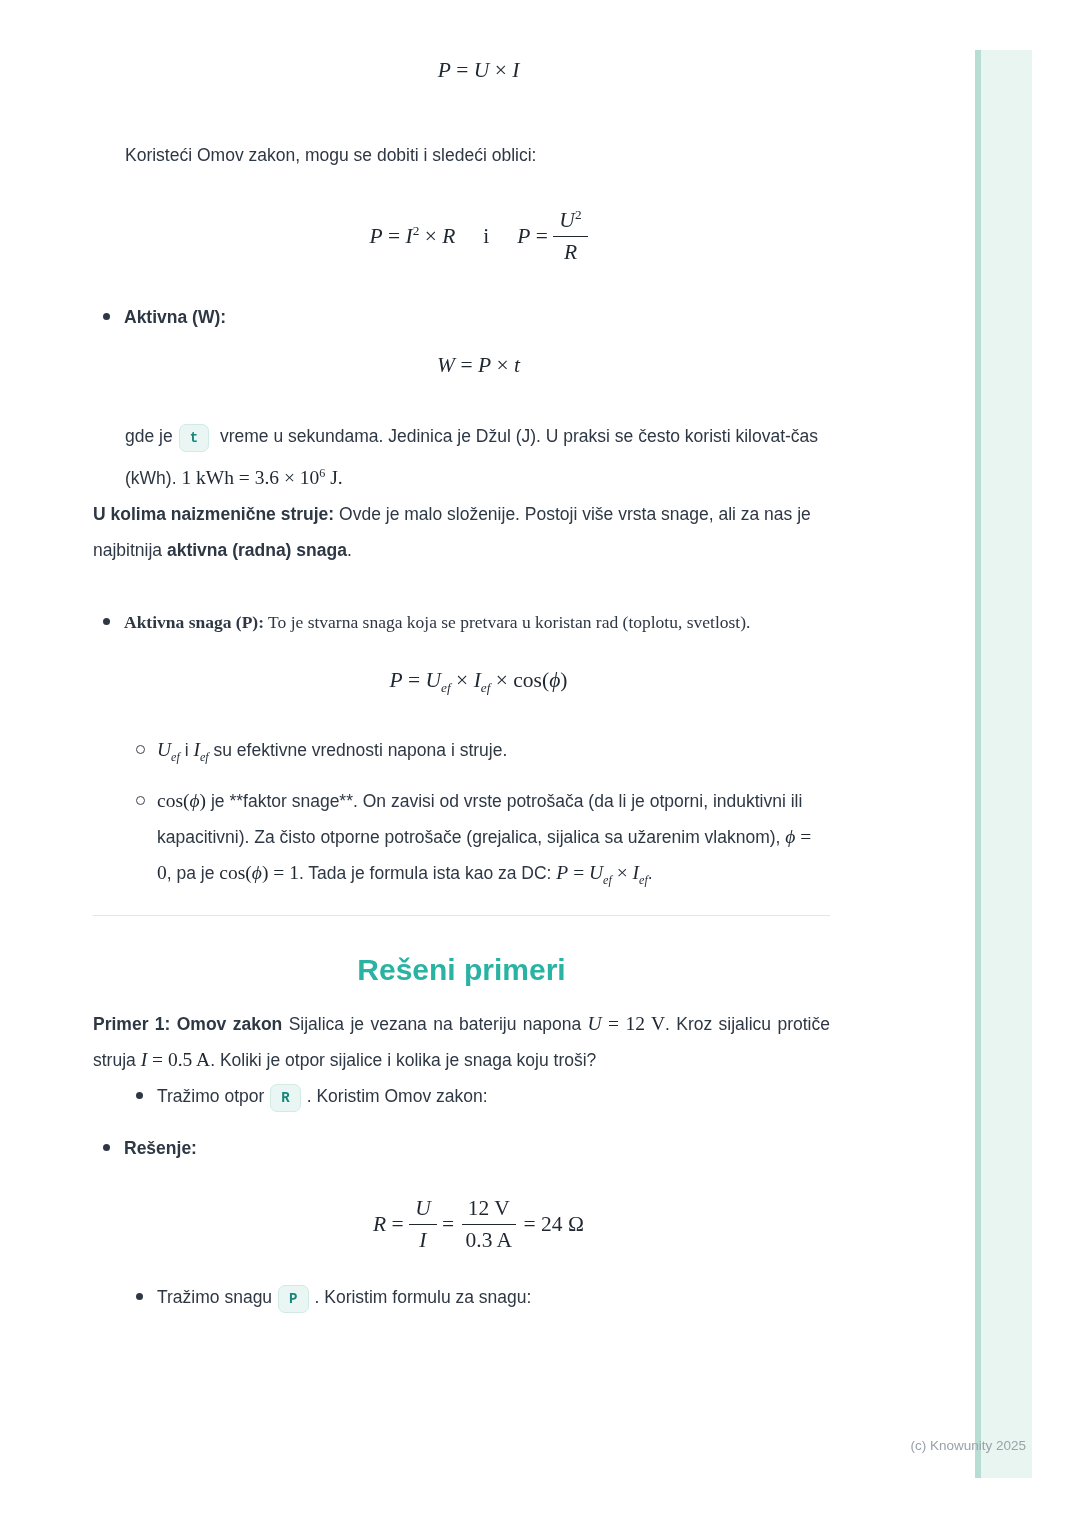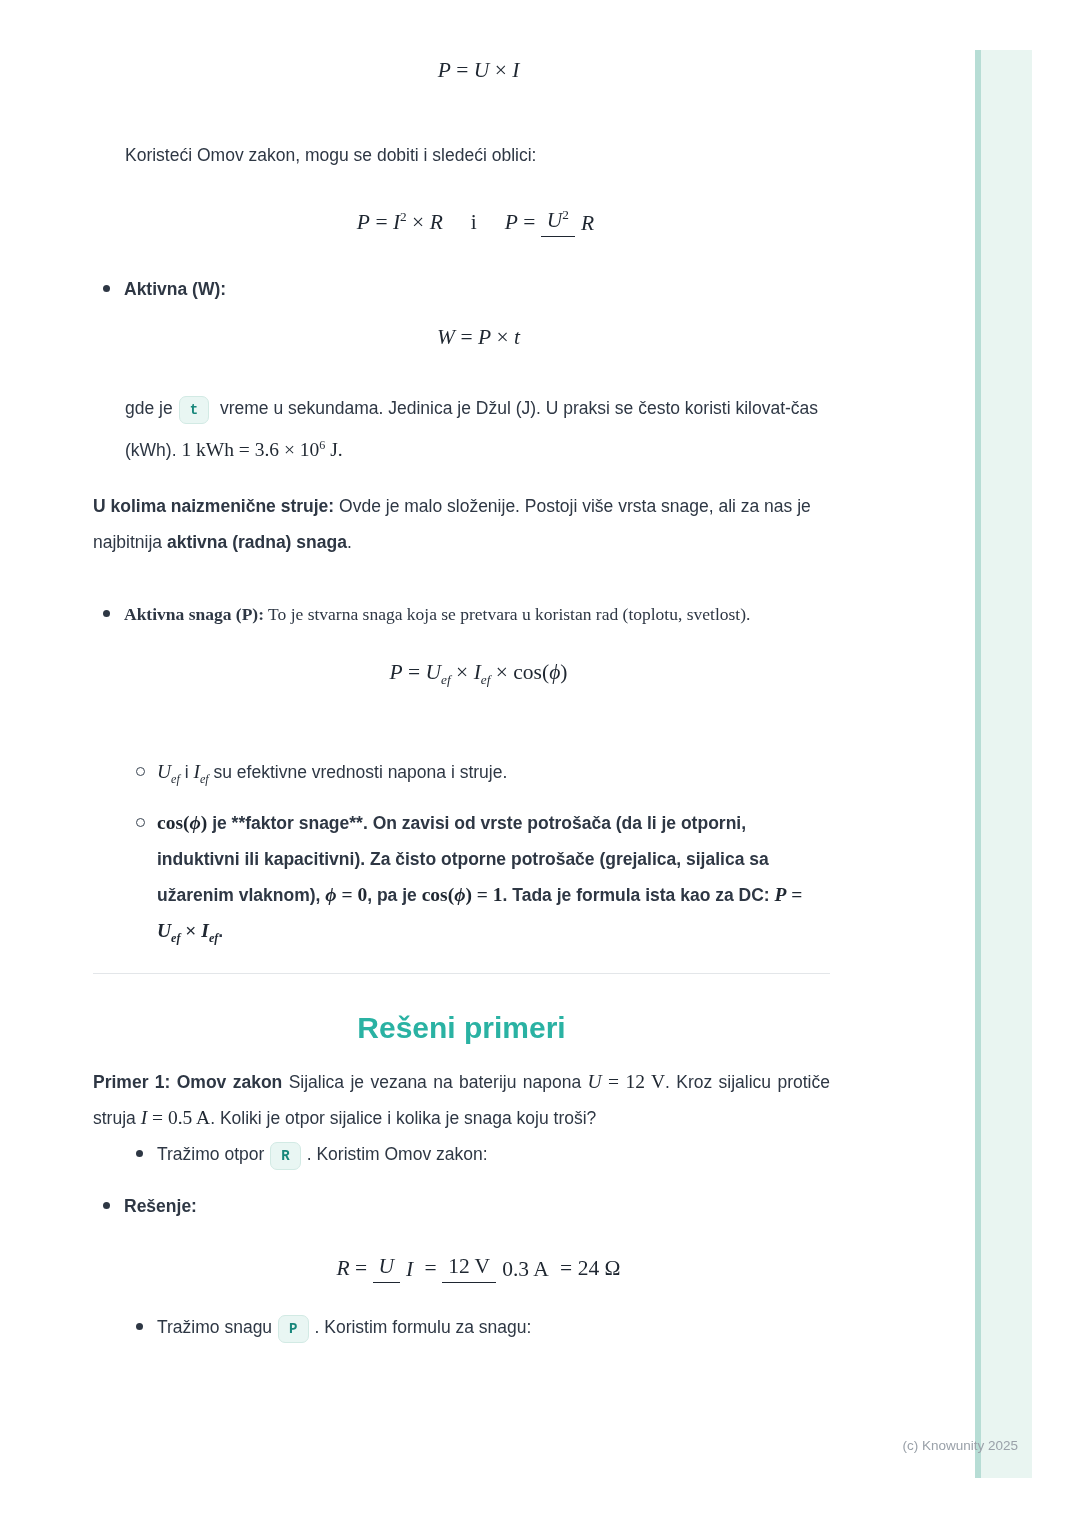--- a/index.html
+++ b/index.html
@@ -15,21 +15,21 @@
 
   
   .formula { display:flex; justify-content:center; align-items:center;
     font-family:"Liberation Serif","DejaVu Serif",serif; font-size:21.5px; color:#1f2731;
     padding-left:34px; }
   .seg { white-space:pre; }
   .mi { font-style:italic; }
   .mo { font-style:normal; }
   sup.msup { font-size:0.62em; }
   sub.msub { font-size:0.62em; font-style:italic; }
-  .frac { display:inline-flex; flex-direction:row; align-items:center; }
+  .frac { display:inline-flex; flex-direction:column; align-items:center; }
   .frac .num { display:block; padding:0 6px 3px; border-bottom:1.6px solid #1f2731; white-space:pre; }
   .frac .den { display:block; padding:3px 6px 0; white-space:pre; }
   .and-sep { margin:0 28px; }
 
   
   p.body { font-size:17.5px; line-height:36px; }
   .indent { padding-left:32px; }
   b { font-weight:bold; }
 
   
@@ -52,35 +52,35 @@
   .li1 .marker { left:10px; }
   .li2 .marker { left:43px; }
   .disc { background:#2e3744; }
   .circle { background:transparent; border:1.7px solid #3a4552; width:9px; height:9px; top:13px; }
 
   
   hr.rule { border:none; border-top:1px solid #e3e6e9; width:100%; }
   h2.section { font-size:30px; line-height:36px; font-weight:bold; color:#2ab2a3; }
   .justify { text-align:justify; }
 
-  .footer { position:absolute; left:8px; top:1438px; width:1010px; text-align:right;
+  .footer { position:absolute; left:16px; top:1438px; width:1010px; text-align:right;
     font-size:13.5px; color:#9aa1a9; z-index:2; }
 
   
   .m-f1 { margin-top:58px; }
   .m-koristeci { margin-top:54px; }
   .m-f2 { margin-top:34px; }
   .m-energija { margin-top:34px; }
   .m-f3 { margin-top:18px; }
   .m-gdeje { margin-top:40px; }
-  .m-ukolima { margin-top:20px; }
+  .m-ukolima { }
   .m-aktivna { margin-top:36px;font-family:Liberation Serif, serif; }
   .m-f4 { margin-top:28px; }
-  .m-uef { margin-top:66px; }
-  .m-cos { margin-top:8px;font-weight:bold; }
+  .m-uef { margin-top:36px; }
+  .m-cos { margin-top:8px; }
   .m-rule { margin-top:17px; }
   .m-heading { margin-top:36px;text-align:center; }
   .m-primer { margin-top:18px; line-height:37px; }
   .m-resenje { margin-top:16px; }
   .m-otpor { margin-top:0; }
   .m-f5 { margin-top:30px; }
   .m-snagu { margin-top:26px; }
 </style>
 </head>
 <body>

